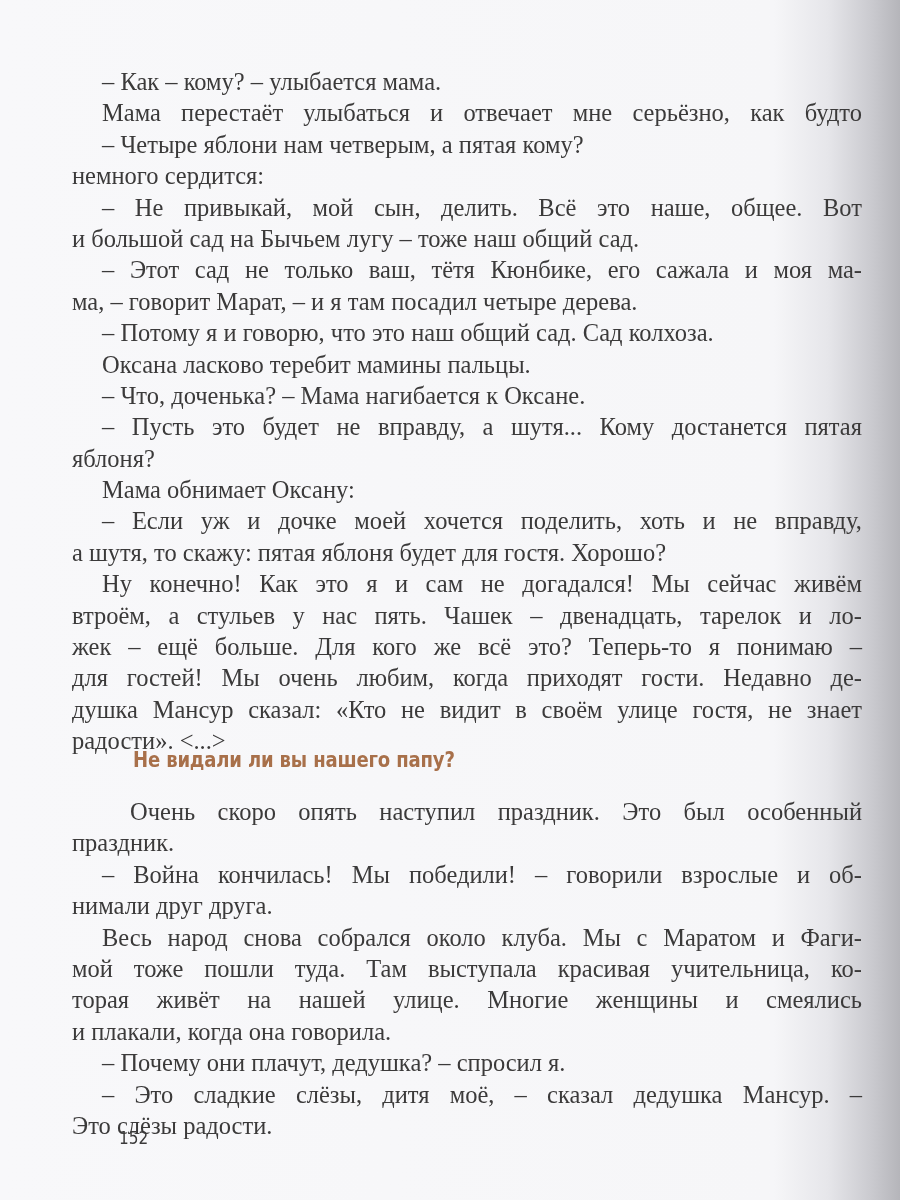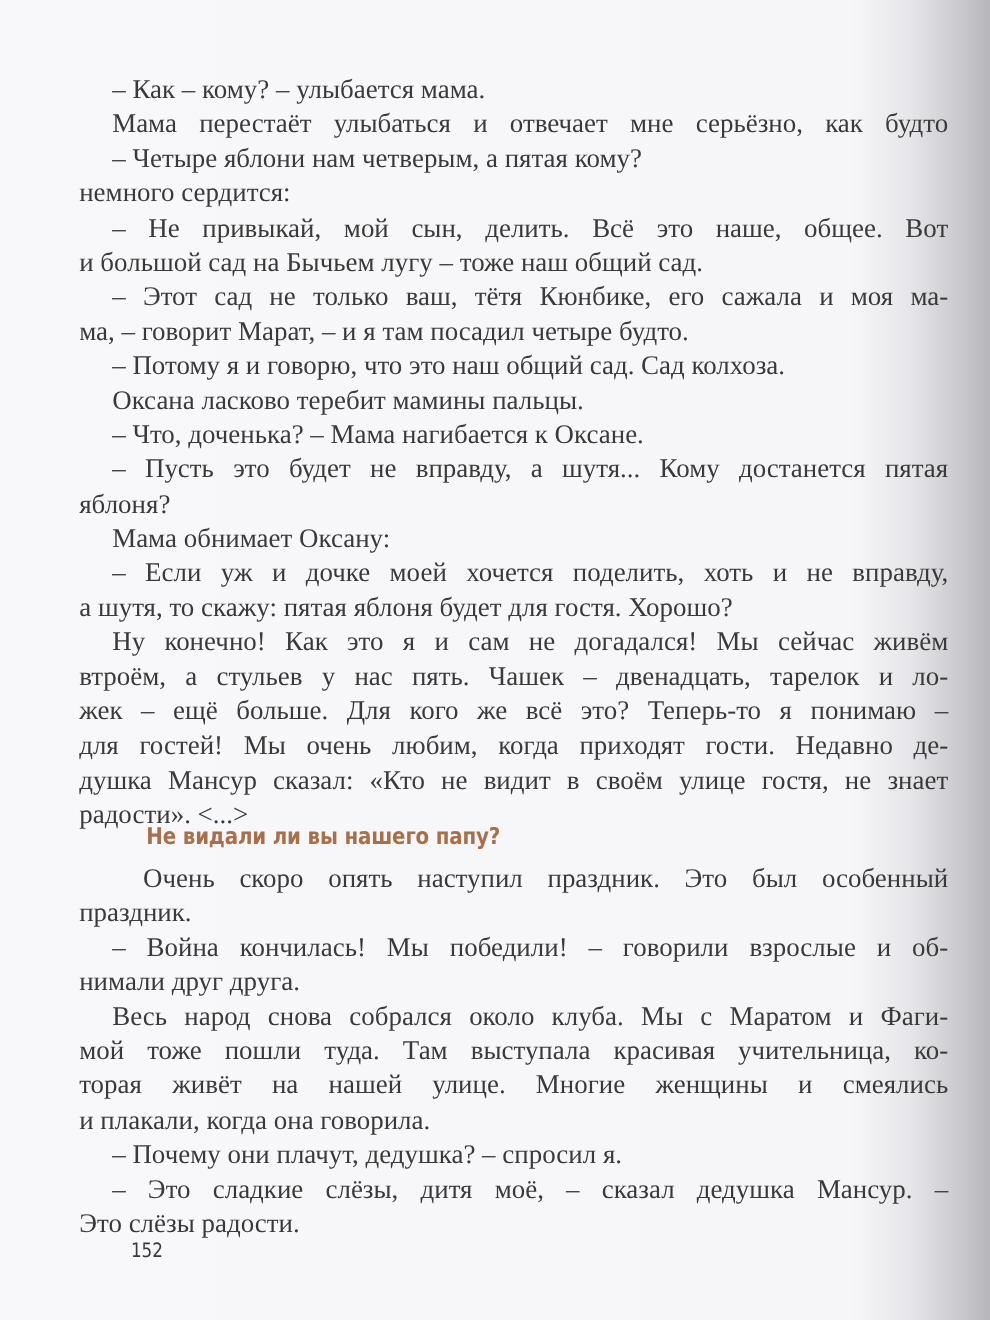--- a/index.html
+++ b/index.html
@@ -35,20 +35,21 @@
     }
     .line.justify {
       text-align: justify;
       text-align-last: justify;
     }
     .line.indent {
       padding-left: 30px;
     }
     .line.indent2 {
       padding-left: 58px;
+      margin-top: 13px;
     }
     .heading {
       position: absolute;
       left: 133px;
       top: 748px;
       font-family: "DejaVu Sans", "Liberation Sans", sans-serif;
       font-weight: bold;
       font-size: 21px;
       color: #a8704a;
       letter-spacing: -0.2px;
@@ -73,21 +74,21 @@
 <div class="page">
 
   <div class="text-block" style="top:66px;">
     <span class="line indent">– Как – кому? – улыбается мама.</span>
     <span class="line indent justify">Мама перестаёт улыбаться и отвечает мне серьёзно, как будто</span>
     <span class="line indent">– Четыре яблони нам четверым, а пятая кому?</span>
     <span class="line">немного сердится:</span>
     <span class="line indent justify">– Не привыкай, мой сын, делить. Всё это наше, общее. Вот</span>
     <span class="line">и большой сад на Бычьем лугу – тоже наш общий сад.</span>
     <span class="line indent justify">– Этот сад не только ваш, тётя Кюнбике, его сажала и моя ма-</span>
-    <span class="line">ма, – говорит Марат, – и я там посадил четыре будто.</span>
+    <span class="line">ма, – говорит Марат, – и я там посадил четыре дерева.</span>
     <span class="line indent">– Потому я и говорю, что это наш общий сад. Сад колхоза.</span>
     <span class="line indent">Оксана ласково теребит мамины пальцы.</span>
     <span class="line indent">– Что, доченька? – Мама нагибается к Оксане.</span>
     <span class="line indent justify">– Пусть это будет не вправду, а шутя... Кому достанется пятая</span>
     <span class="line">яблоня?</span>
     <span class="line indent">Мама обнимает Оксану:</span>
     <span class="line indent justify">– Если уж и дочке моей хочется поделить, хоть и не вправду,</span>
     <span class="line">а шутя, то скажу: пятая яблоня будет для гостя. Хорошо?</span>
     <span class="line indent justify">Ну конечно! Как это я и сам не догадался! Мы сейчас живём</span>
     <span class="line justify">втроём, а стульев у нас пять. Чашек – двенадцать, тарелок и ло-</span>

